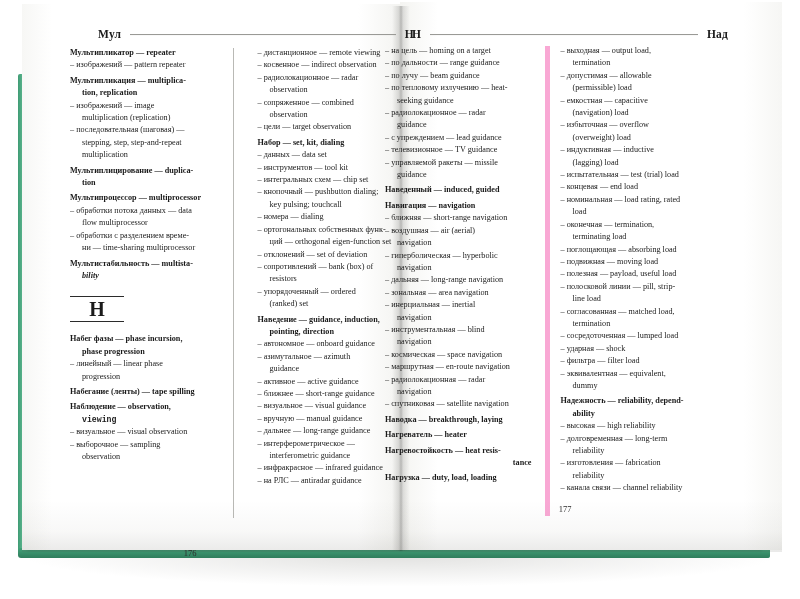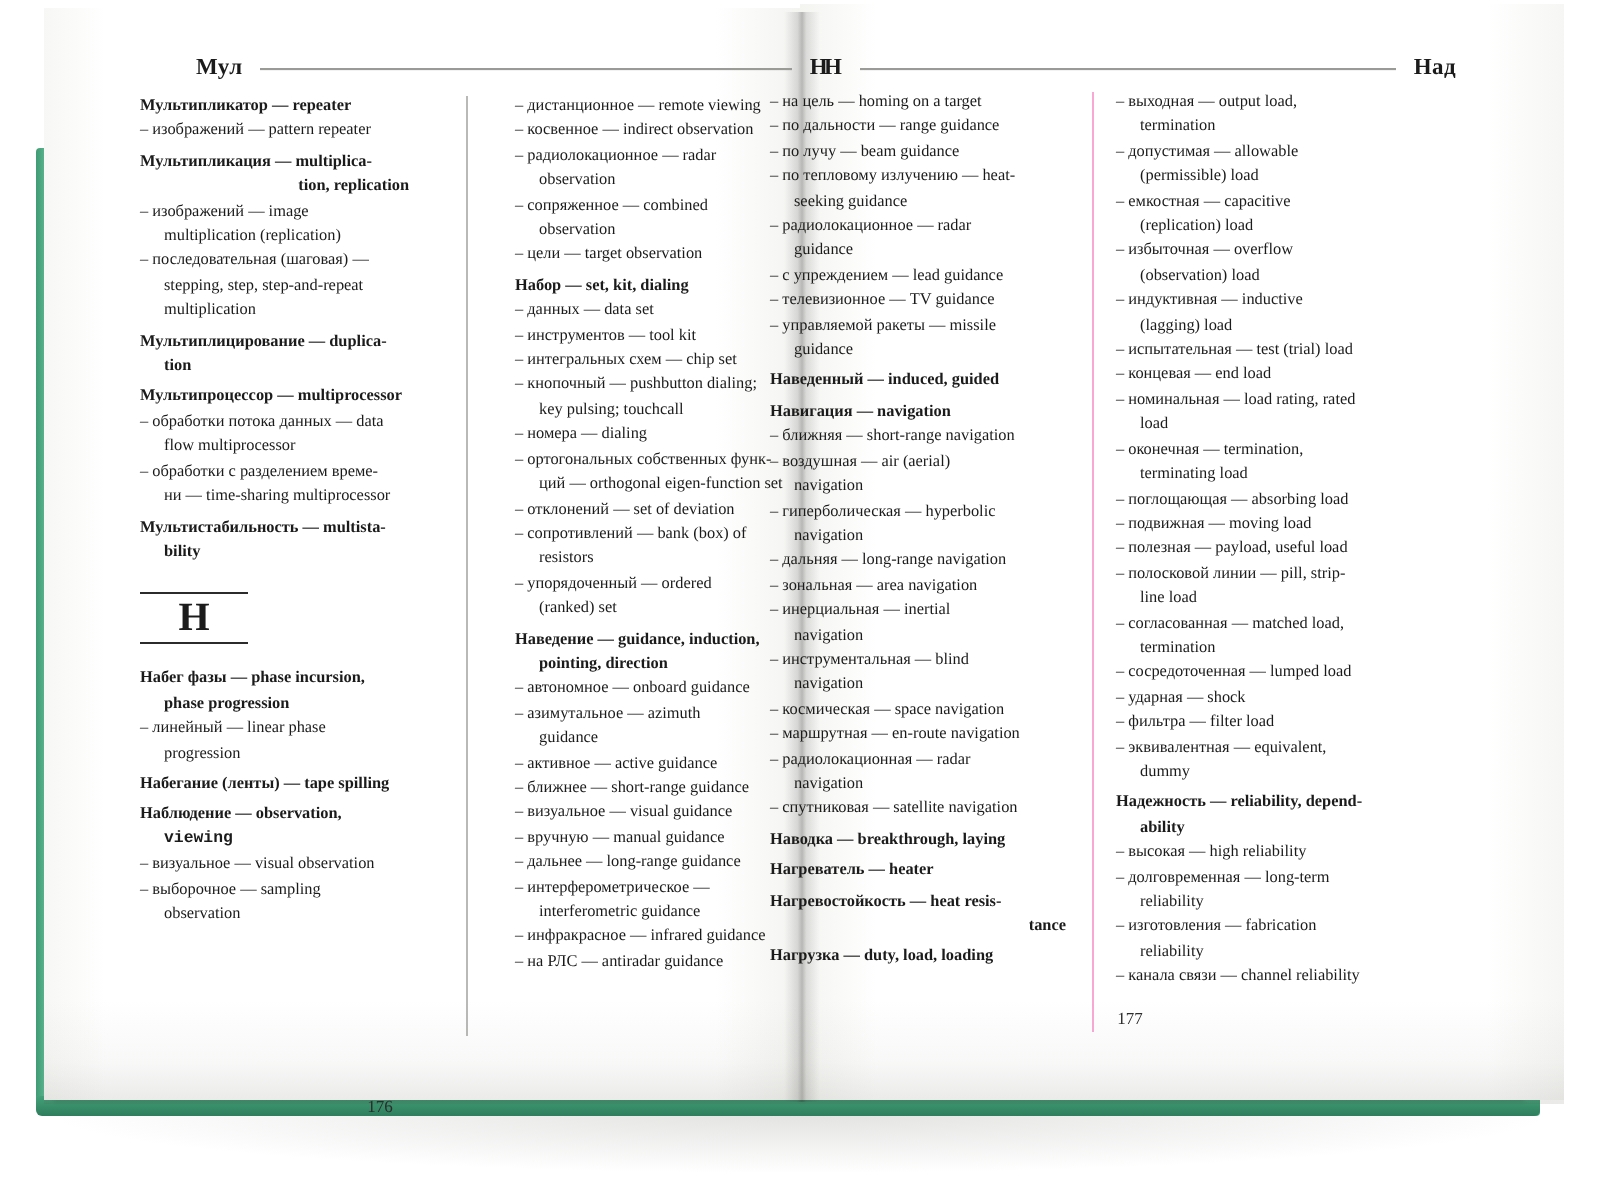--- a/index.html
+++ b/index.html
@@ -64,21 +64,21 @@
   .rh-right{left:412px;top:26px;width:316px;}
   .rh-word{font-weight:bold;font-size:11.5px;letter-spacing:.2px;white-space:nowrap;}
   .rh-rule{flex:1;height:1px;background:#9a9a96;margin:0 9px;
            box-shadow:0 .5px 0 rgba(0,0,0,.05);}
   
   .cols{position:absolute;display:flex;}
   .cols-left{left:70px;top:48px;width:322px;height:470px;}
   .cols-right{left:385px;top:46px;width:322px;height:470px;}
   .col{width:148px;}
   .col.second{margin-left:28px;padding-left:24px;border-left:1px solid #b9b9b5;}
-  .col.second-r{margin-left:13px;padding-left:11px;border-left:1px solid #f9a8d4;}
+  .col.second-r{margin-left:13px;padding-left:11px;border-left:5px solid #f9a8d4;}
   .entry{font-size:8.2px;line-height:1.33;margin:0 0 1.5px 0;}
   .head{font-weight:bold;margin-top:4.5px;}
   .head.first{margin-top:0;}
   .sub{text-indent:-6px;padding-left:6px;}
   .cont{padding-left:12px;}
   .divider-letter{
     margin:14px 0 12px 0;text-align:left;width:54px;
   }
   .divider-letter .ln{height:1px;background:#2b2b2b;width:54px;}
   .divider-letter .gl{
@@ -118,35 +118,35 @@
     <span class="rh-word">Н</span>
     <span class="rh-rule"></span>
     <span class="rh-word">Над</span>
   </div>
 
   <div class="cols cols-left">
     <div class="col">
         <p class="entry head first">Мультипликатор — repeater</p>
         <p class="entry sub">– изображений — pattern repeater</p>
         <p class="entry head">Мультипликация — multiplica-</p>
-        <p class="entry head cont" style="margin-top: 0px; text-align: right;">tion, replication</p>
+        <p class="entry head cont" style="margin-top: 0px;">tion, replication</p>
         <p class="entry sub">– изображений — image</p>
         <p class="entry cont">multiplication (replication)</p>
         <p class="entry sub">– последовательная (шаговая) —</p>
         <p class="entry cont">stepping, step, step-and-repeat</p>
         <p class="entry cont">multiplication</p>
         <p class="entry head">Мультиплицирование — duplica-</p>
         <p class="entry head cont" style="margin-top: 0px;">tion</p>
         <p class="entry head">Мультипроцессор — multiprocessor</p>
         <p class="entry sub">– обработки потока данных — data</p>
         <p class="entry cont">flow multiprocessor</p>
         <p class="entry sub">– обработки с разделением време-</p>
         <p class="entry cont">ни — time-sharing multiprocessor</p>
         <p class="entry head">Мультистабильность — multista-</p>
-        <p class="entry head cont" style="margin-top: 0px;">bility</p>
+        <p class="entry head cont" style="margin-top: 0px; font-style: italic;">bility</p>
         <div class="divider-letter">
           <div class="ln"></div>
           <div class="gl">Н</div>
           <div class="ln"></div>
         </div>
         <p class="entry head">Набег фазы — phase incursion,</p>
         <p class="entry head cont" style="margin-top: 0px;">phase progression</p>
         <p class="entry sub">– линейный — linear phase</p>
         <p class="entry cont">progression</p>
         <p class="entry head">Набегание (ленты) — tape spilling</p>
@@ -231,23 +231,23 @@
         <p class="entry head">Нагревостойкость — heat resis-</p>
         <p class="entry head cont" style="margin-top: 0px; text-align: right;">tance</p>
         <p class="entry head">Нагрузка — duty, load, loading</p>
       </div>
     <div class="col second-r">
         <p class="entry sub">– выходная — output load,</p>
         <p class="entry cont">termination</p>
         <p class="entry sub">– допустимая — allowable</p>
         <p class="entry cont">(permissible) load</p>
         <p class="entry sub">– емкостная — capacitive</p>
-        <p class="entry cont">(replication) load</p>
+        <p class="entry cont">(navigation) load</p>
         <p class="entry sub">– избыточная — overflow</p>
-        <p class="entry cont">(observation) load</p>
+        <p class="entry cont">(overweight) load</p>
         <p class="entry sub">– индуктивная — inductive</p>
         <p class="entry cont">(lagging) load</p>
         <p class="entry sub">– испытательная — test (trial) load</p>
         <p class="entry sub">– концевая — end load</p>
         <p class="entry sub">– номинальная — load rating, rated</p>
         <p class="entry cont">load</p>
         <p class="entry sub">– оконечная — termination,</p>
         <p class="entry cont">terminating load</p>
         <p class="entry sub">– поглощающая — absorbing load</p>
         <p class="entry sub">– подвижная — moving load</p>

